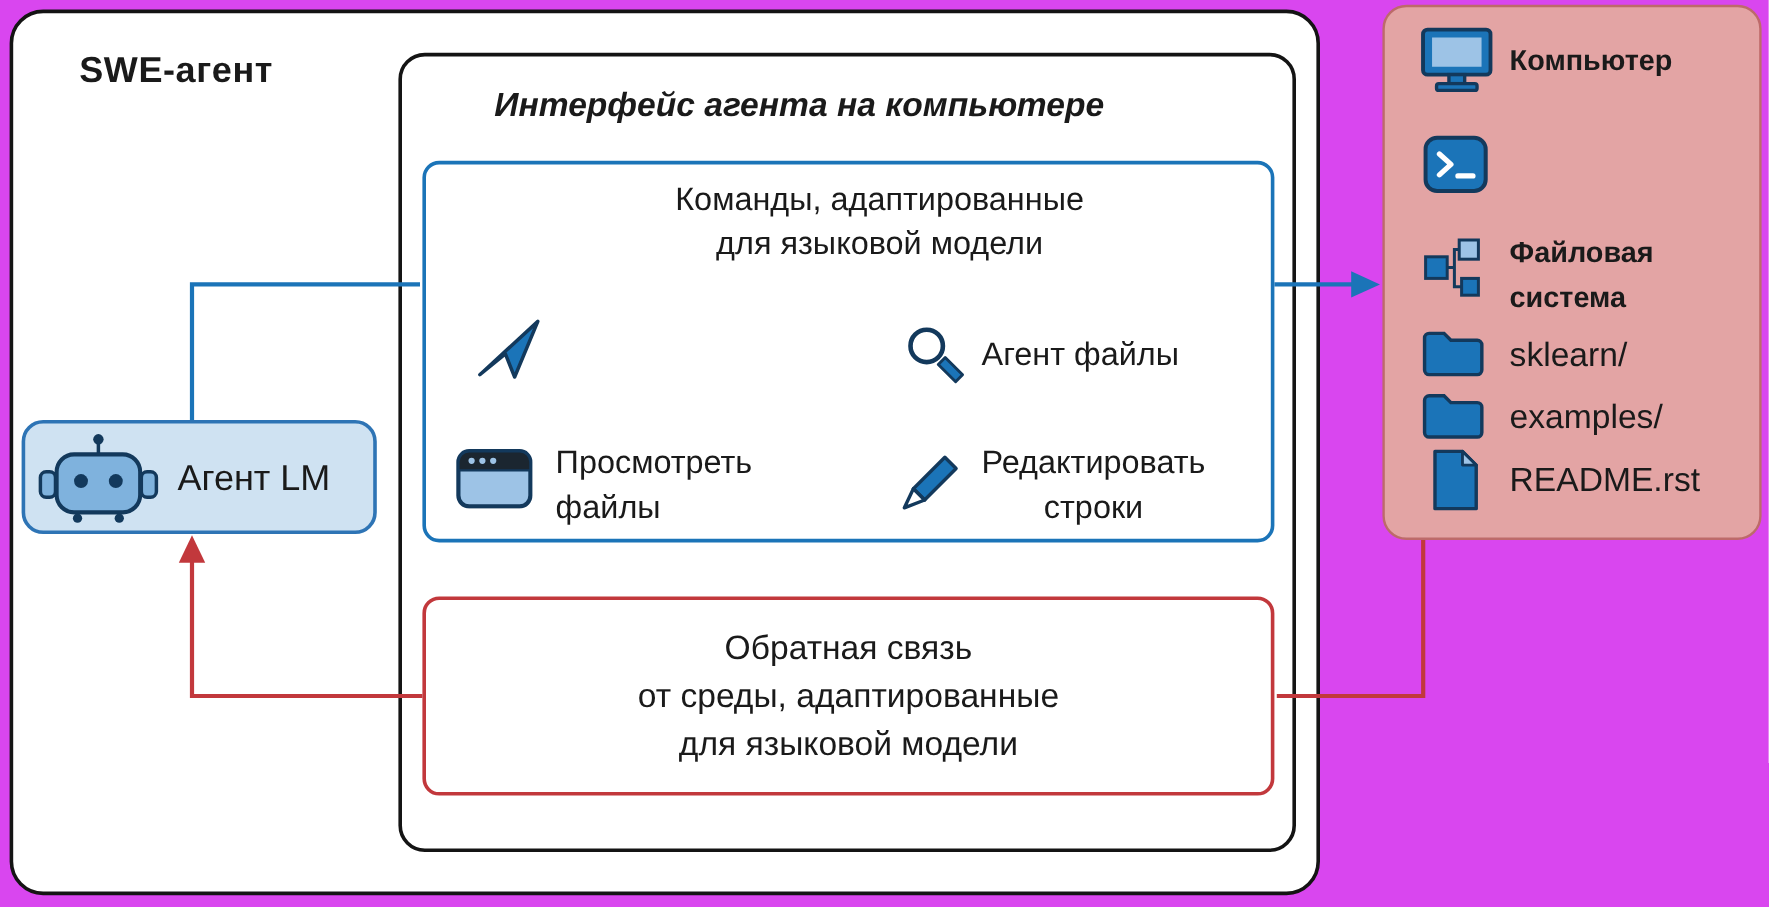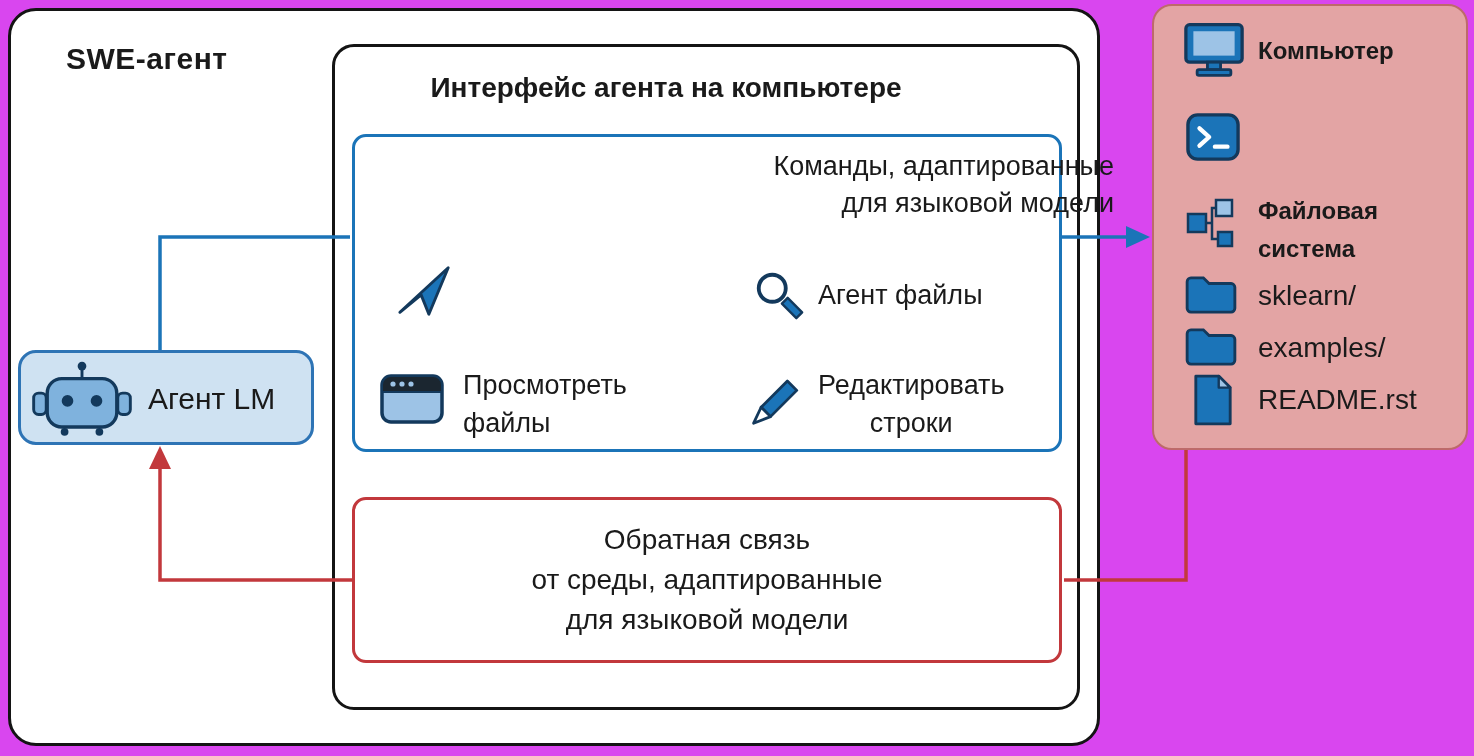--- a/index.html
+++ b/index.html
@@ -29,30 +29,30 @@
     left: 66px; top: 42px;
     font-size: 30px; font-weight: bold; letter-spacing: .5px;
   }
   .interface-box {
     left: 332px; top: 44px; width: 748px; height: 666px;
     border: 3.5px solid #141414; border-radius: 22px;
     background: #ffffff; box-sizing: border-box;
   }
   .interface-title {
     left: 332px; top: 72px; width: 668px;
-    text-align: center; font-size: 28px; font-weight: bold;
+    text-align: center; font-size: 28px; font-weight: bold; font-style: italic;
   }
   .commands-box {
     left: 352px; top: 134px; width: 710px; height: 318px;
     border: 3px solid #1b74b8; border-radius: 14px;
     background: #ffffff; box-sizing: border-box;
   }
   .commands-title {
     left: 352px; top: 148px; width: 762px;
-    text-align: right; font-size: 27px; line-height: 37px;
+    text-align: center; font-size: 27px; line-height: 37px;
   }
   .cmd-label { font-size: 27px; line-height: 38px; }
   .feedback-box {
     left: 352px; top: 497px; width: 710px; height: 166px;
     border: 3px solid #c2383c; border-radius: 14px;
     background: #ffffff; box-sizing: border-box;
   }
   .feedback-text {
     left: 352px; top: 520px; width: 710px;
     text-align: center; font-size: 28px; line-height: 40px;

